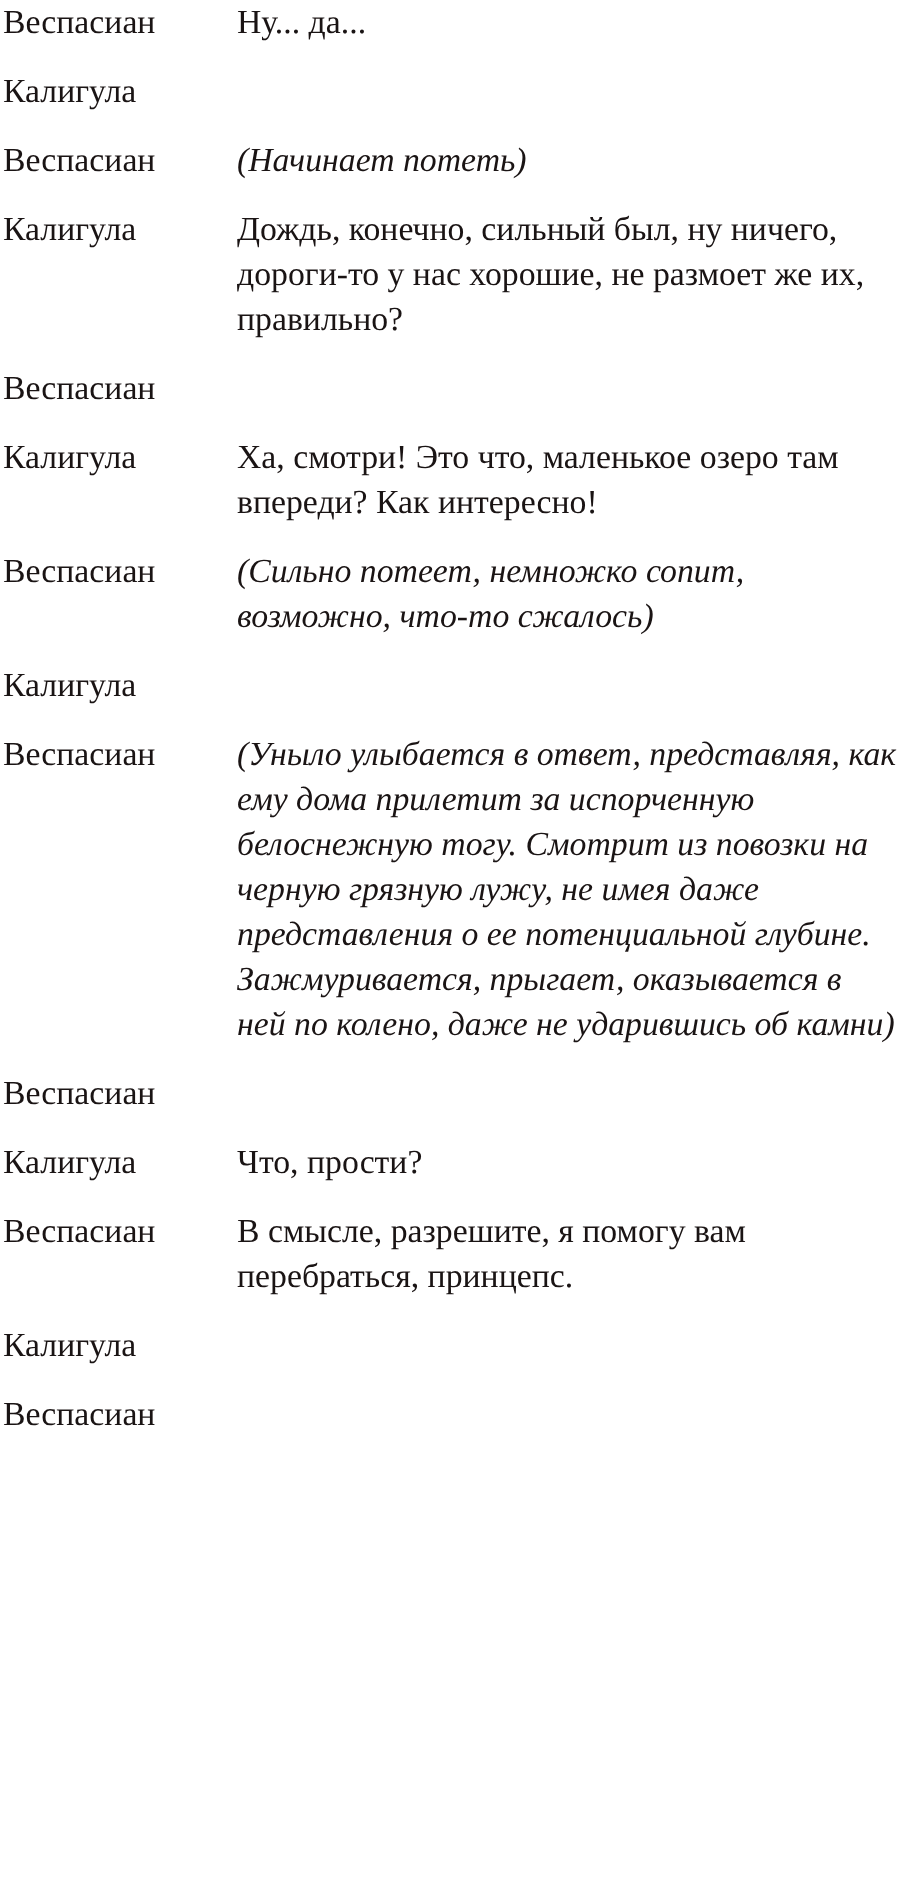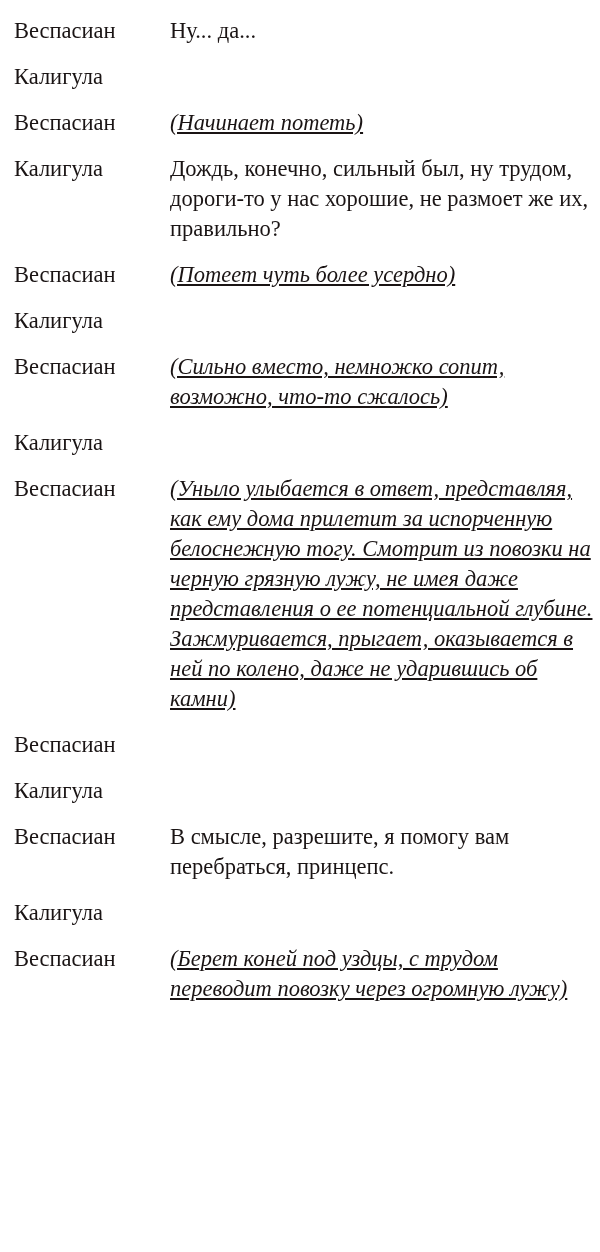--- a/index.html
+++ b/index.html
@@ -11,91 +11,89 @@
       width: 600px;
       height: 1252px;
       overflow: hidden;
       font-family: "Liberation Serif", "DejaVu Serif", serif;
       color: #1a1414;
       font-size: 22.5px;
       line-height: 30px;
     }
     .page {
       position: relative;
-      padding-top: 16px;
-      margin-left: 12px;
+      padding-top: 0px;
     }
     .row {
       display: flex;
       align-items: flex-start;
       margin-bottom: 16px;
     }
     .speaker {
       width: 158px;
       flex: 0 0 158px;
       padding-left: 2px;
       box-sizing: border-box;
       white-space: nowrap;
     }
     .line {
       flex: 1 1 auto;
       padding-right: 2px;
     }
     .line.direction {
       font-style: italic;
-      text-decoration: underline;
     }
   </style>
 </head>
 <body>
 
 <div class="page">
   <div class="row">
     <div class="speaker">Веспасиан</div>
     <div class="line">Ну... да...</div>
   </div>
   <div class="row">
     <div class="speaker">Калигула</div>
   </div>
   <div class="row">
     <div class="speaker">Веспасиан</div>
     <div class="line direction">(Начинает потеть)</div>
   </div>
   <div class="row">
     <div class="speaker">Калигула</div>
-    <div class="line">Дождь, конечно, сильный был, ну трудом, дороги-то у нас хорошие, не размоет же их, правильно?</div>
+    <div class="line">Дождь, конечно, сильный был, ну ничего, дороги-то у нас хорошие, не размоет же их, правильно?</div>
   </div>
   <div class="row">
     <div class="speaker">Веспасиан</div>
-    <div class="line direction">(Потеет чуть более усердно)</div>
   </div>
   <div class="row">
     <div class="speaker">Калигула</div>
+    <div class="line">Ха, смотри! Это что, маленькое озеро там впереди? Как интересно!</div>
   </div>
   <div class="row">
     <div class="speaker">Веспасиан</div>
-    <div class="line direction">(Сильно вместо, немножко сопит, возможно, что-то сжалось)</div>
+    <div class="line direction">(Сильно потеет, немножко сопит, возможно, что-то сжалось)</div>
   </div>
   <div class="row">
     <div class="speaker">Калигула</div>
   </div>
   <div class="row">
     <div class="speaker">Веспасиан</div>
     <div class="line direction">(Уныло улыбается в ответ, представляя, как ему дома прилетит за испорченную белоснежную тогу. Смотрит из повозки на черную грязную лужу, не имея даже представления о ее потенциальной глубине. Зажмуривается, прыгает, оказывается в ней по колено, даже не ударившись об камни)</div>
   </div>
   <div class="row">
     <div class="speaker">Веспасиан</div>
   </div>
   <div class="row">
     <div class="speaker">Калигула</div>
+    <div class="line">Что, прости?</div>
   </div>
   <div class="row">
     <div class="speaker">Веспасиан</div>
     <div class="line">В смысле, разрешите, я помогу вам перебраться, принцепс.</div>
   </div>
   <div class="row">
     <div class="speaker">Калигула</div>
   </div>
   <div class="row">
     <div class="speaker">Веспасиан</div>
-    <div class="line direction">(Берет коней под уздцы, с трудом переводит повозку через огромную лужу)</div>
   </div>
 </div>
 
 </body></html>

